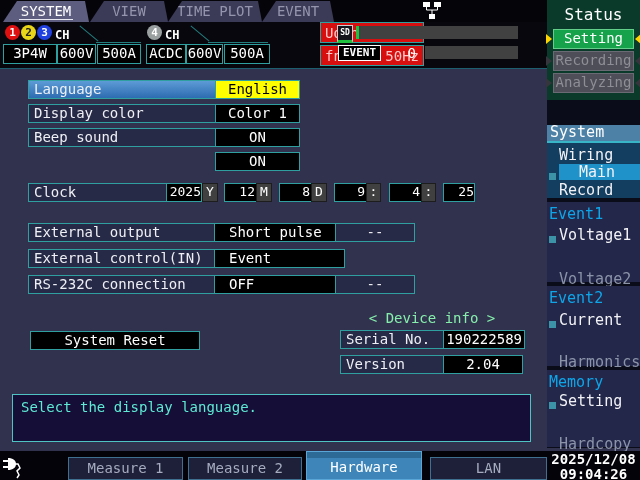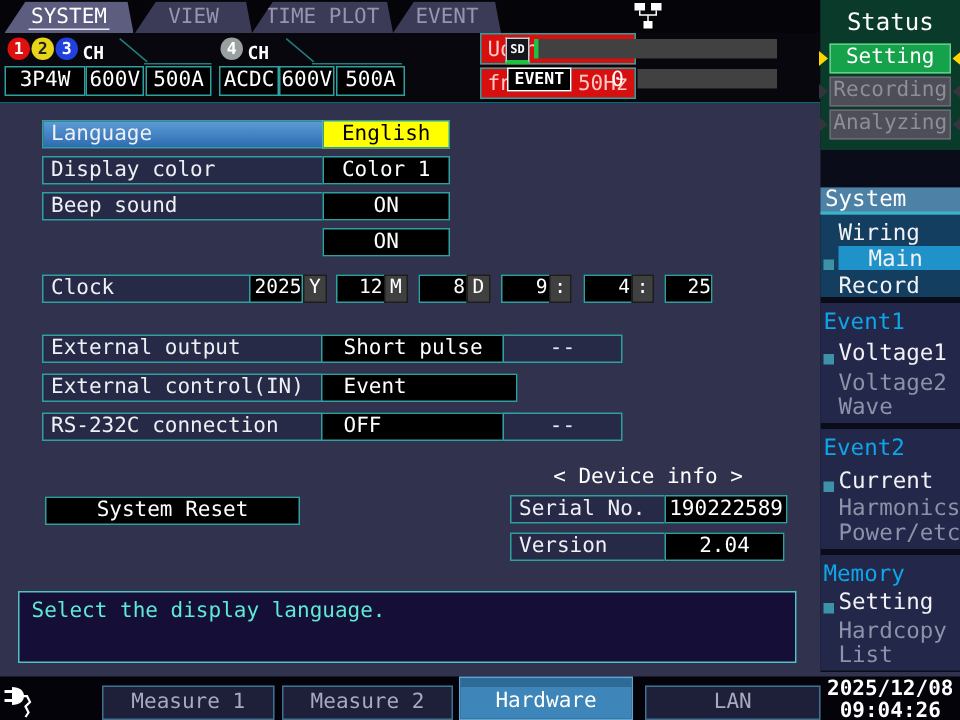--- a/index.html
+++ b/index.html
@@ -39,21 +39,21 @@
   .lbl.hl{background:linear-gradient(#5c9bd6,#2e6cb2);}
   .val{position:absolute;height:17px;background:#000;border:1px solid #2f9f9f;color:#fff;
     font-size:14px;line-height:16px;text-align:center;}
   .val.left{text-align:left;padding-left:14px;}
   .val.yellow{background:#ffff00;color:#000;}
   .val.num{font-size:13px;text-align:right;padding-right:4px;}
   .chip{position:absolute;height:17px;background:#404040;border:1px solid #1d1d1d;color:#fff;
     font-size:13px;text-align:center;line-height:15px;}
   .dash{position:absolute;height:17px;background:#272a46;border:1px solid #2f9f9f;color:#e8e8ee;
     font-size:14px;text-align:center;line-height:16px;}
-  .devtitle{position:absolute;left:336px;top:310px;width:192px;text-align:center;font-size:14px;color:#ffffff;}
+  .devtitle{position:absolute;left:336px;top:310px;width:192px;text-align:center;font-size:14px;color:#86efac;}
   .msg{position:absolute;left:12px;top:394px;width:509px;height:42px;background:#150f38;
     border:1px solid #4fc3c3;font-size:14px;color:#5eead4;padding:4px 0 0 8px;box-sizing:content-box;}
   
   .footer{position:absolute;top:451px;left:0;width:640px;height:32px;background:#030309;}
   .ftab{position:absolute;top:6px;height:21px;background:#1d2038;border:1px solid #3f7090;
     color:#a6abc0;font-size:14px;text-align:center;line-height:20px;}
   .ftab.active{top:0;height:27px;background:linear-gradient(#2e6a96 0 6px,#3e86ba 6px);
     border:1px solid #5aa6d6;color:#fff;line-height:30px;}
   .fdate{position:absolute;left:547px;top:1px;width:93px;text-align:center;color:#fff;
     font-weight:bold;font-size:14px;line-height:15px;}
@@ -75,21 +75,21 @@
   .sec-ev1{top:202px;height:80px;background:#23284a;}
   .sec-ev2{top:286px;height:80px;background:#23284a;}
   .sec-mem{top:370px;height:77px;background:#23284a;}
   .sys-head{height:16px;background:#4d81a6;color:#fff;font-size:15px;line-height:15px;
     padding-left:3px;border-bottom:2px solid #38b6c8;}
   .sec-title{font-size:15px;color:#0ea5e9;padding:3px 0 0 2px;}
   .snav{position:absolute;left:0;width:93px;height:17px;font-size:15px;line-height:16px;
     color:#f2f2f6;display:flex;align-items:flex-end;white-space:nowrap;}
   .snav .mk{width:7px;height:7px;background:#3c93a8;margin:0 3px 0 2px;flex:none;}
   .snav .mk.hide{visibility:hidden;}
-  .snav.dim{color:#8b93a9;}
+  .snav.dim{color:#8b93a9;margin-top:24px;}
   .snav.sel .t{background:#1f93c9;flex:1;padding-left:20px;}
   svg{display:block;}
 </style>
 </head>
 <body>
 
 <div class="screen">
 
   <div class="tabbar">
     <div class="ttab active" style="left:3px;width:86px"><span>SYSTEM</span></div>

